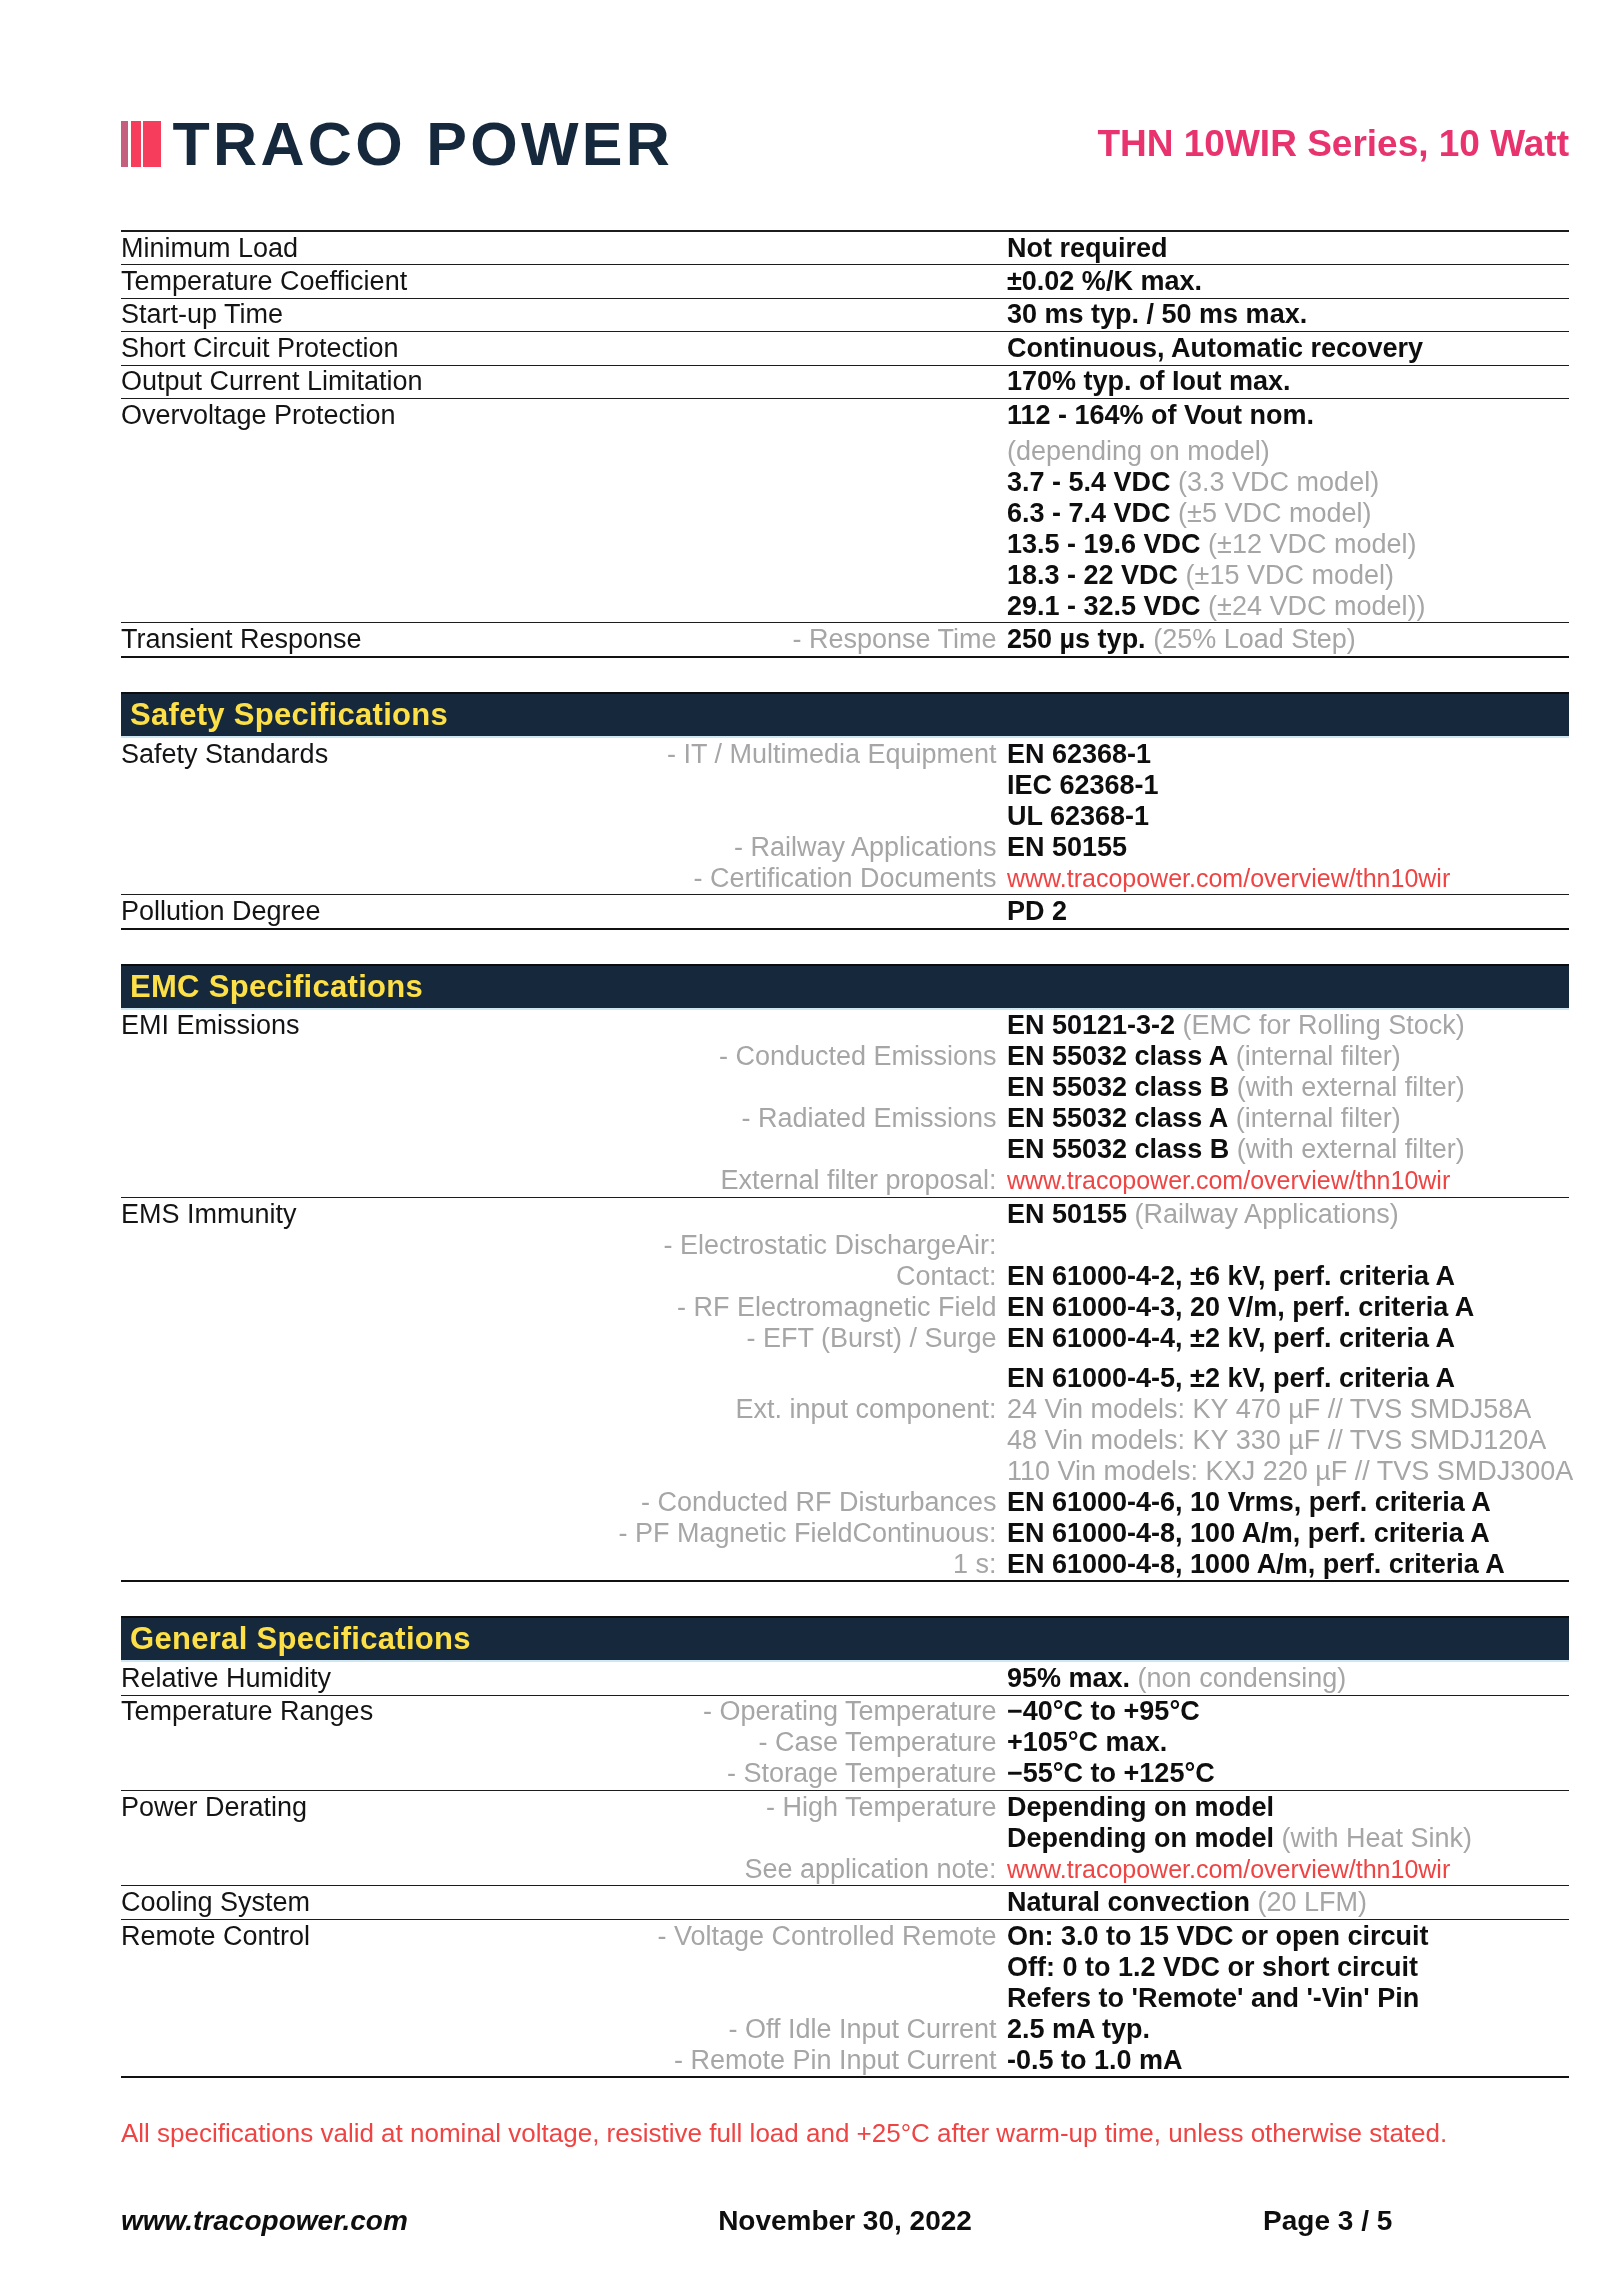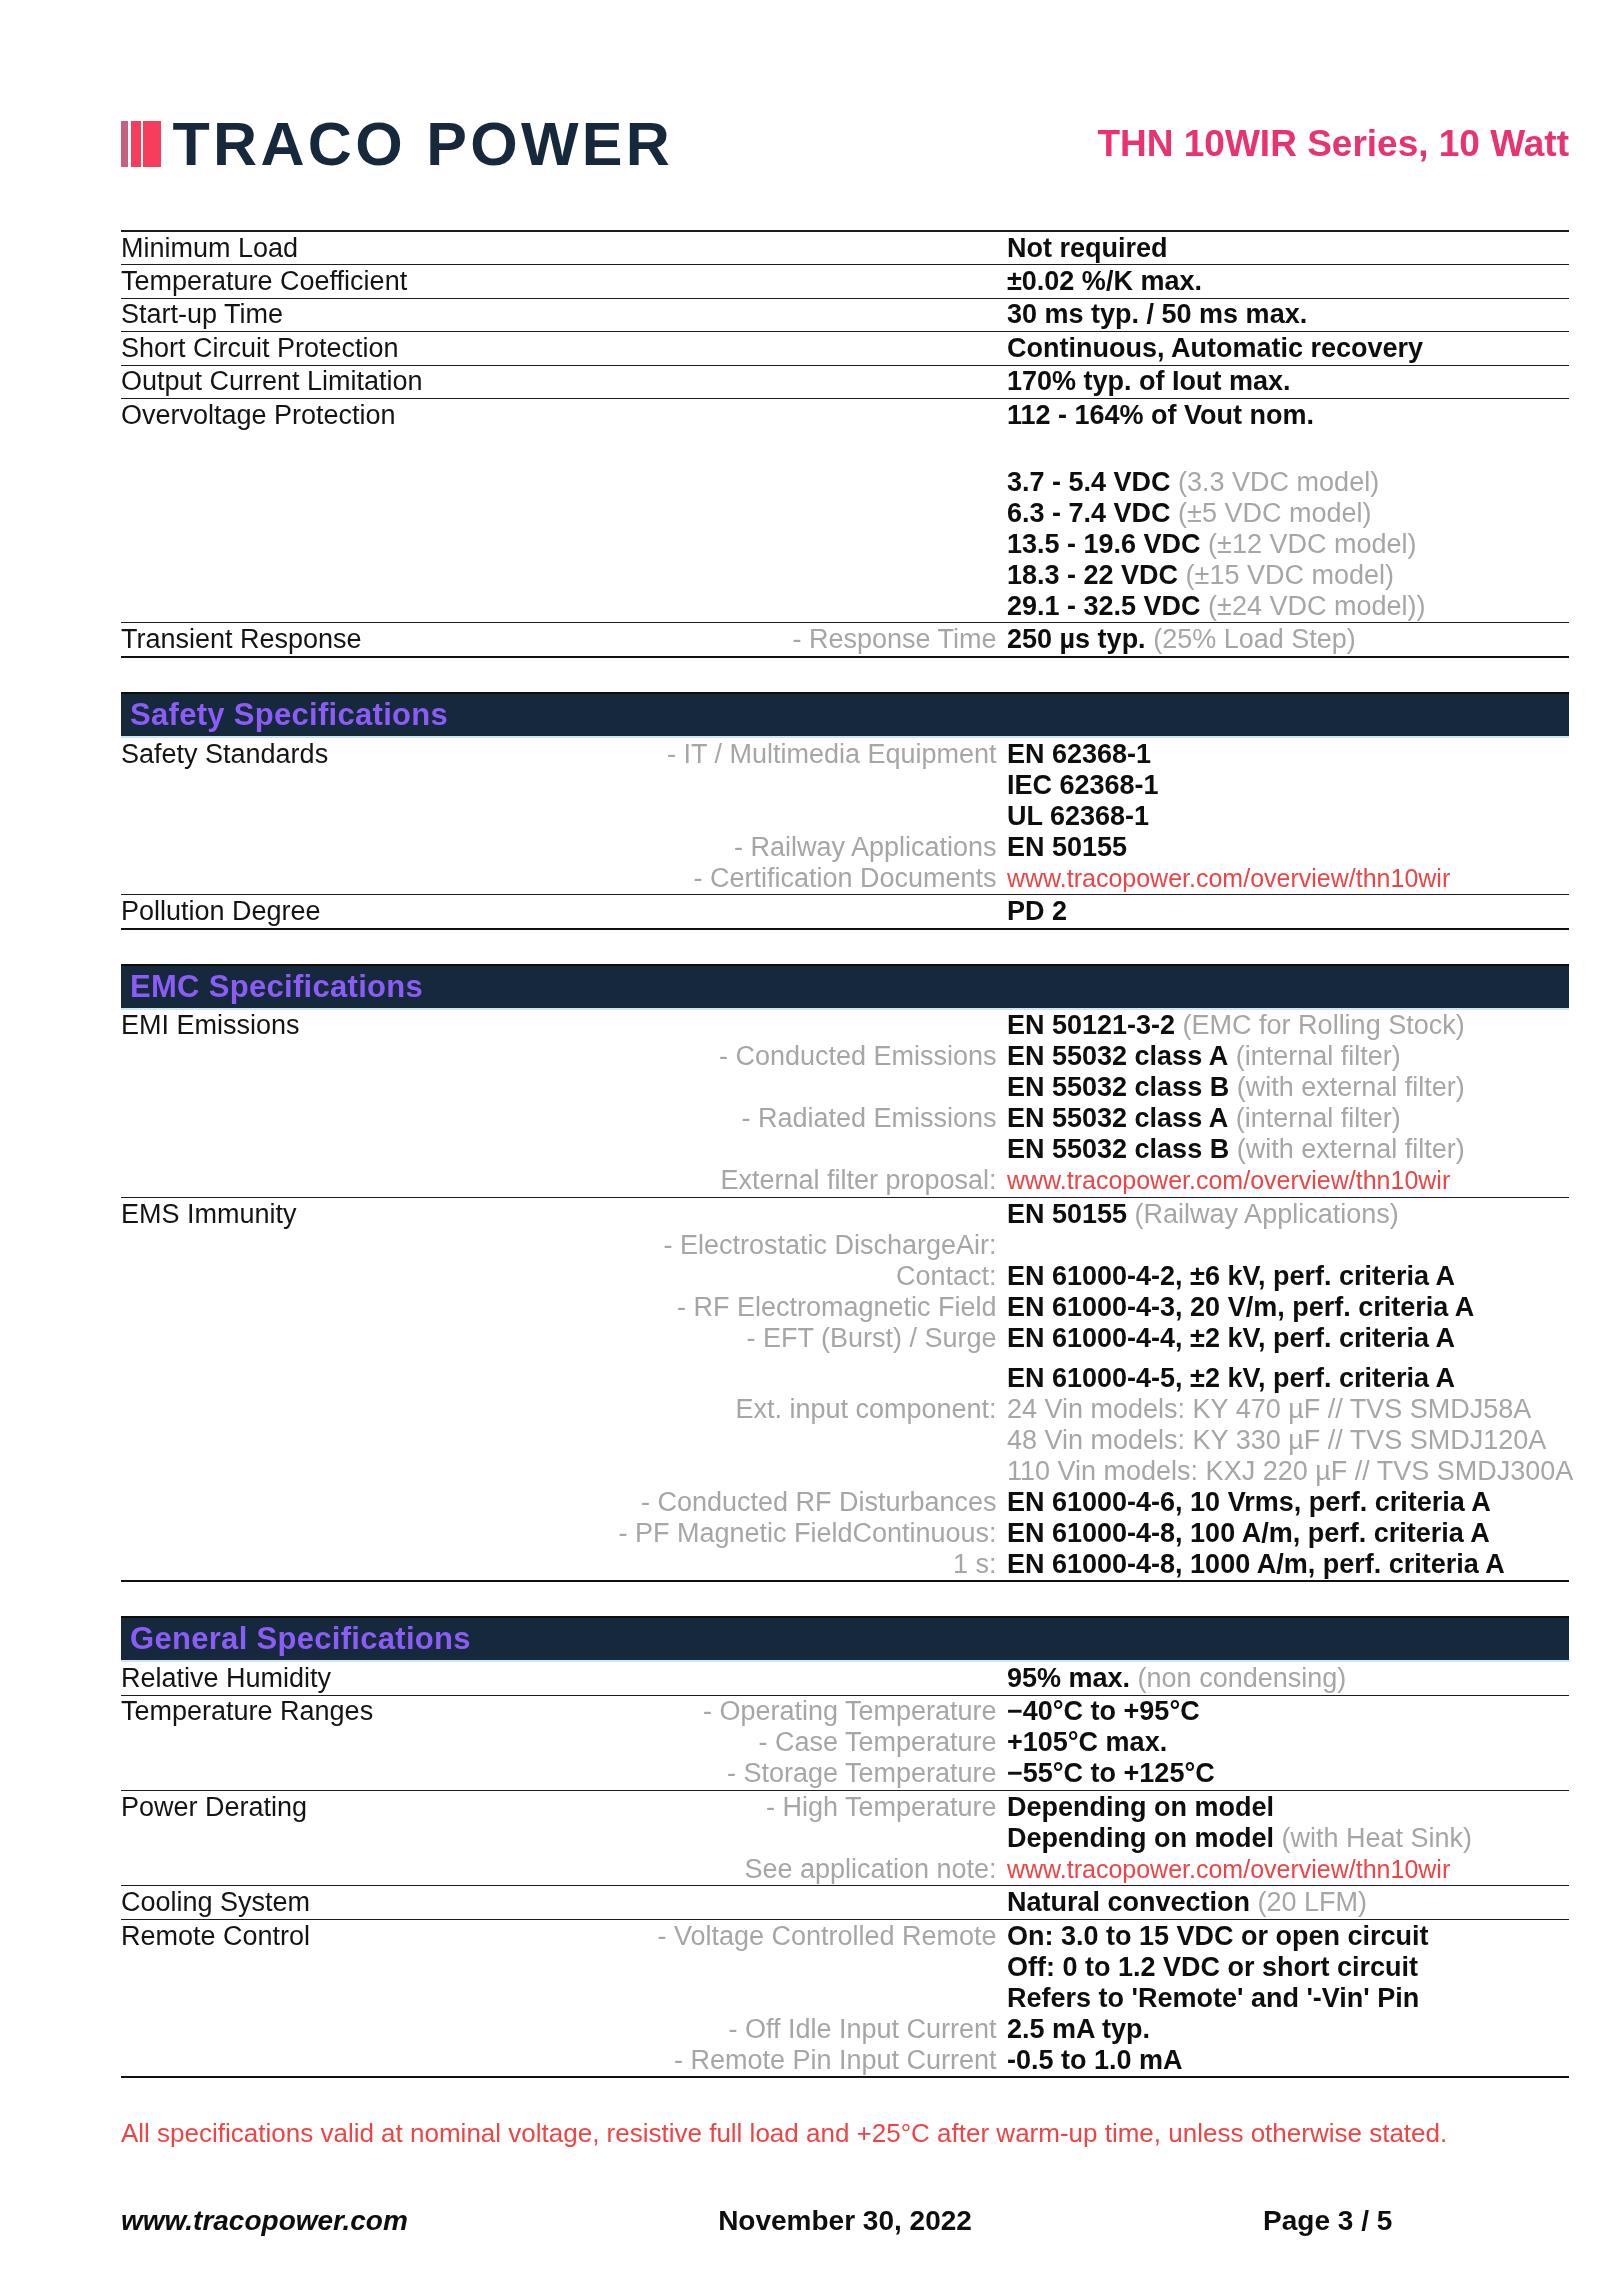--- a/index.html
+++ b/index.html
@@ -21,21 +21,21 @@
   .doc-title{margin:0;font-size:37px;font-weight:bold;color:#e8336e;white-space:nowrap;}
 
   
   .tables{display:block;}
   .spec-table{margin-top:34px;}
   .spec-table.first{margin-top:55px;border-top:2px solid #1c1c1c;}
   .section-bar{
     height:42px;background:#15283c;border-top:2.6px solid #0d0d0d;border-bottom:2.6px solid #cfe7f2;
     display:flex;align-items:center;padding-left:9px;
   }
-  .section-title{color:#8b5cf6;font-size:31px;font-weight:bold;letter-spacing:0.3px;}
+  .section-title{color:#fde047;font-size:31px;font-weight:bold;letter-spacing:0.3px;}
   .row{border-top:1.3px solid #1c1c1c;padding:0.7px 0;}
   .spec-table .row:first-child,.section-bar + .row{border-top:none;}
   .spec-table{border-bottom:2.6px solid #111;}
   .line{display:flex;min-height:31px;line-height:31px;font-size:27px;}
   .spacer{width:100%;}
   .c1{width:303px;flex:none;color:#141414;}
   .c2{width:583px;flex:none;display:flex;justify-content:flex-end;box-sizing:border-box;padding-right:10.4px;}
   .c2 .sub,.c2 .subr{color:#a6a6a6;white-space:nowrap;}
   .c3{flex:1;white-space:nowrap;}
   .seg-b{font-weight:bold;color:#0e0e0e;}
@@ -127,20 +127,21 @@
             </div>
             <div class="c3"><span class="seg-b">112 - 164% of Vout nom.</span></div>
           </div>
           <div class="spacer" style="height: 5.2px;"></div>
           <div class="line">
             <div class="c1"></div>
             <div class="c2">
               <span class="sub"></span>
               <span class="subr"></span>
             </div>
+            <div class="c3"><span class="seg-g">(depending on model)</span></div>
           </div>
           <div class="line">
             <div class="c1"></div>
             <div class="c2">
               <span class="sub"></span>
               <span class="subr"></span>
             </div>
             <div class="c3"><span class="seg-b">3.7 - 5.4 VDC</span><span class="seg-g"> (3.3 VDC model)</span></div>
           </div>
           <div class="line">

